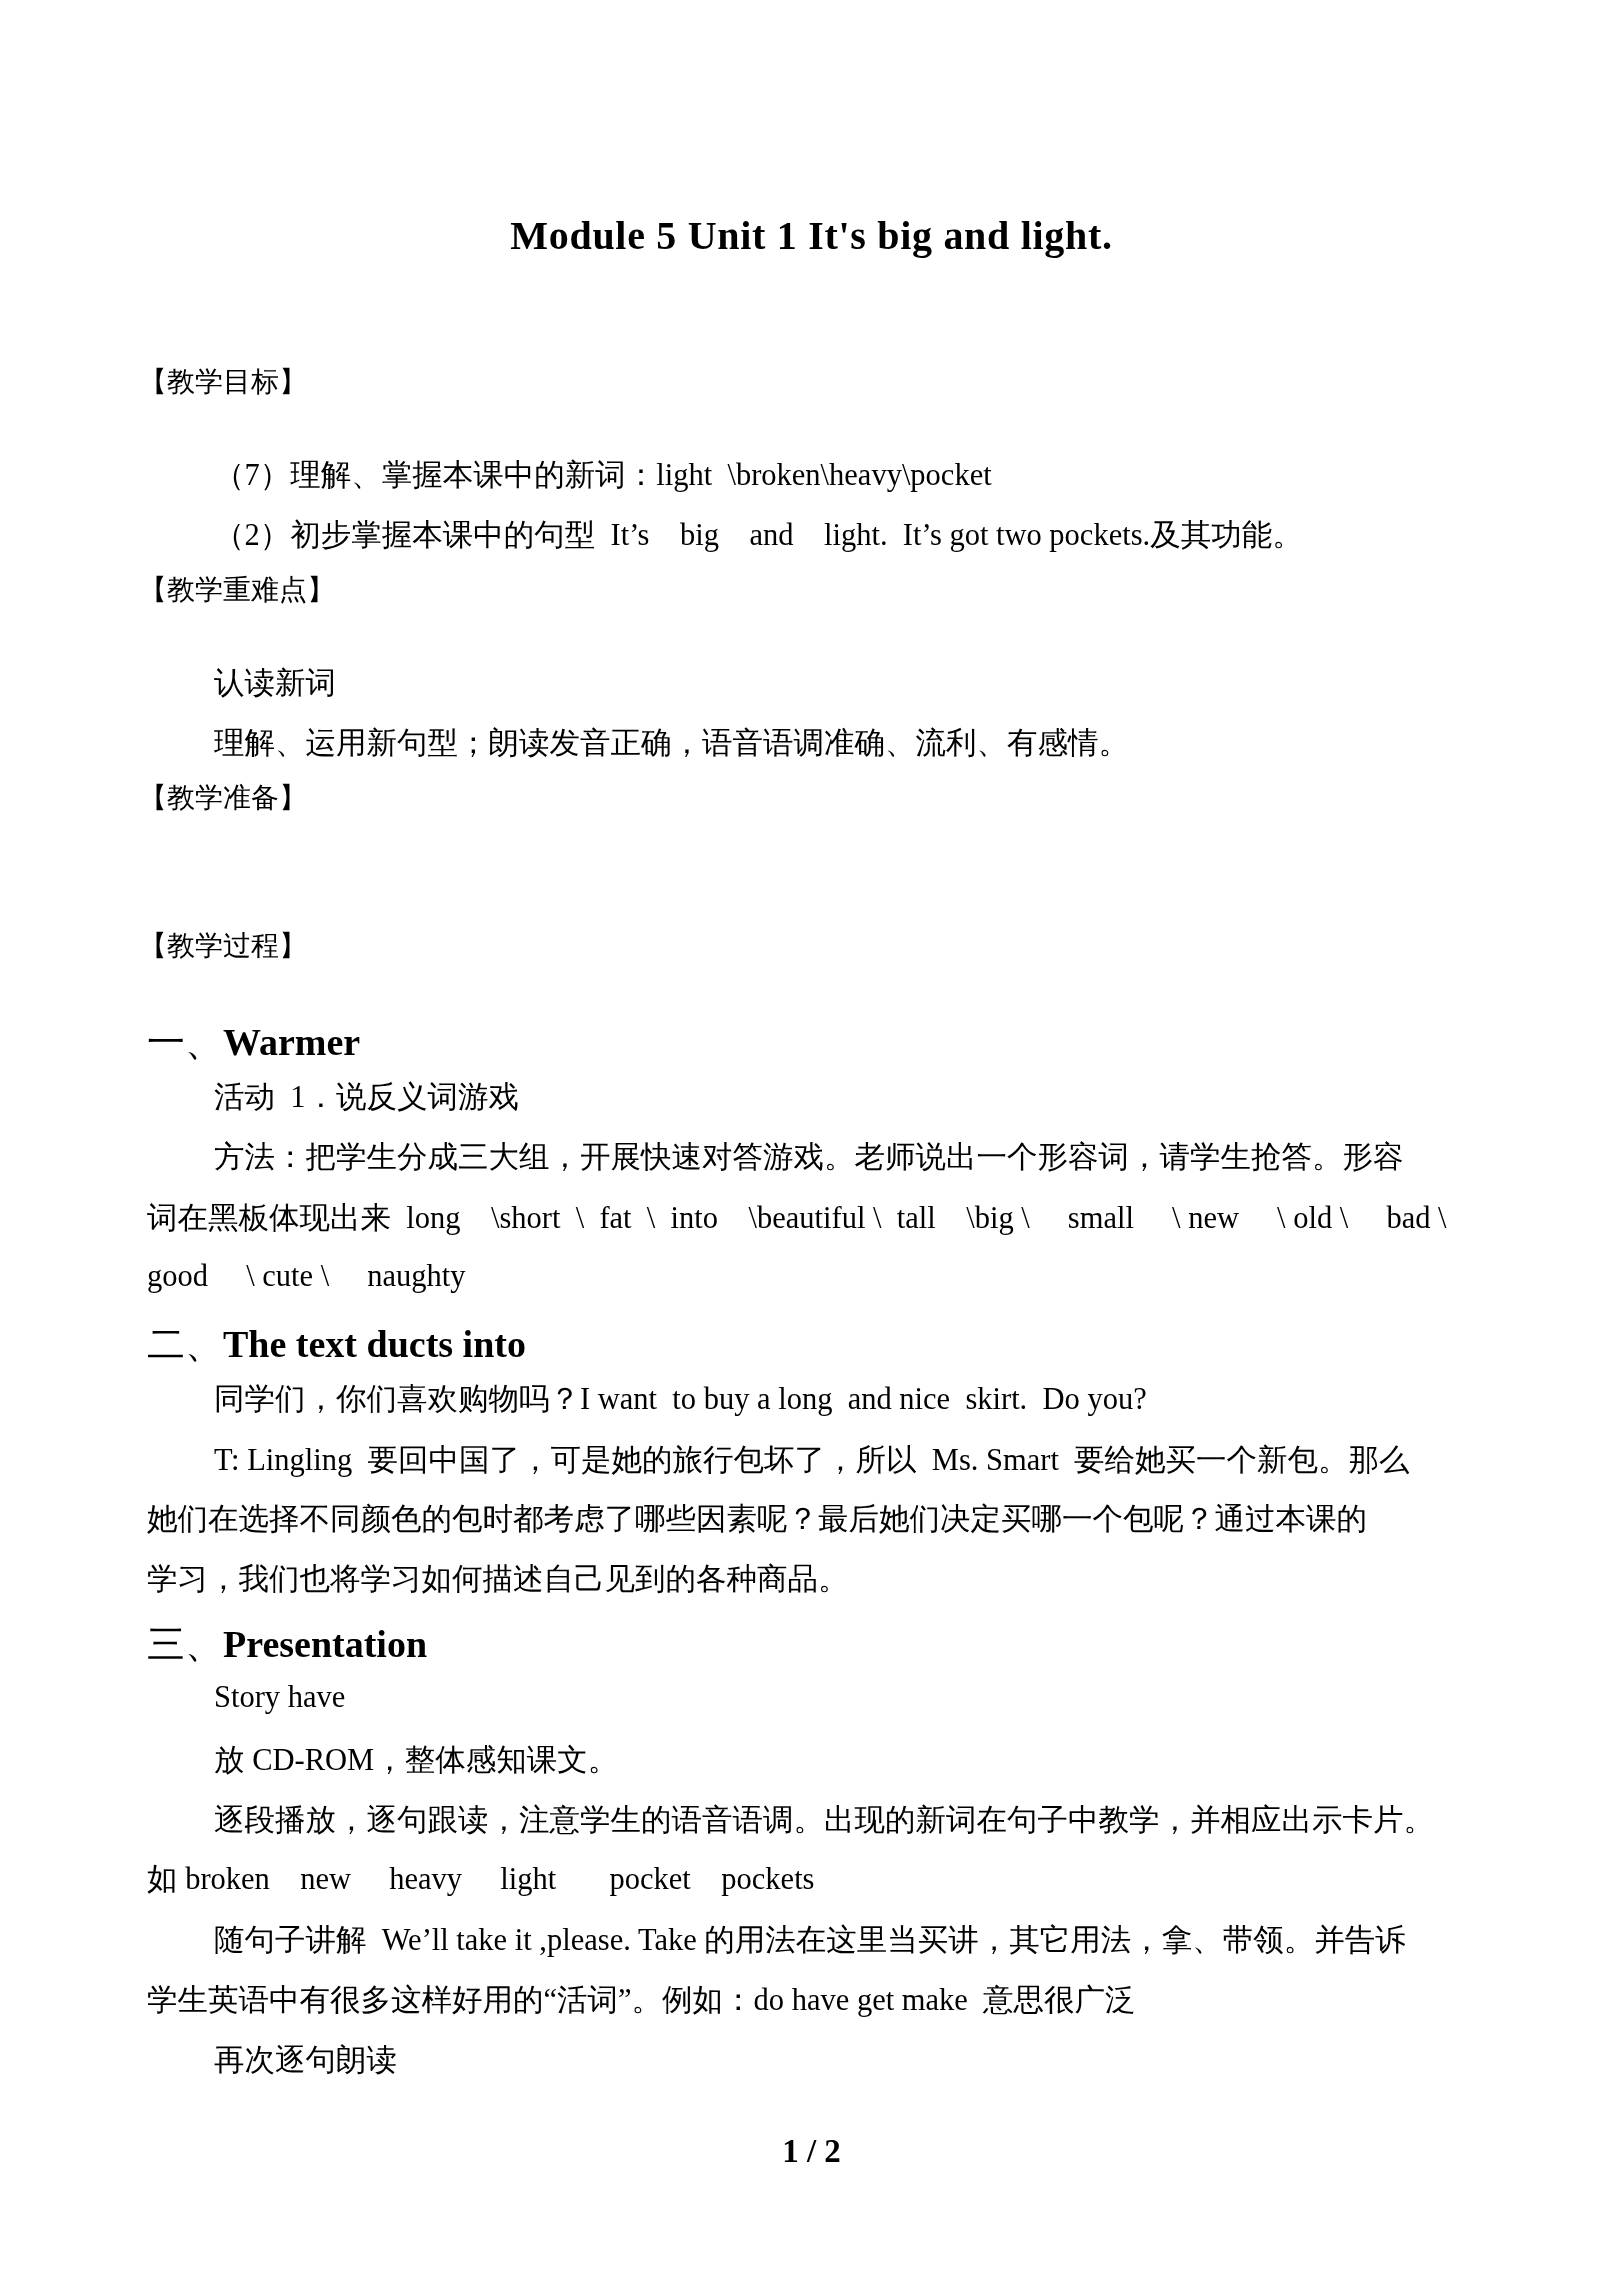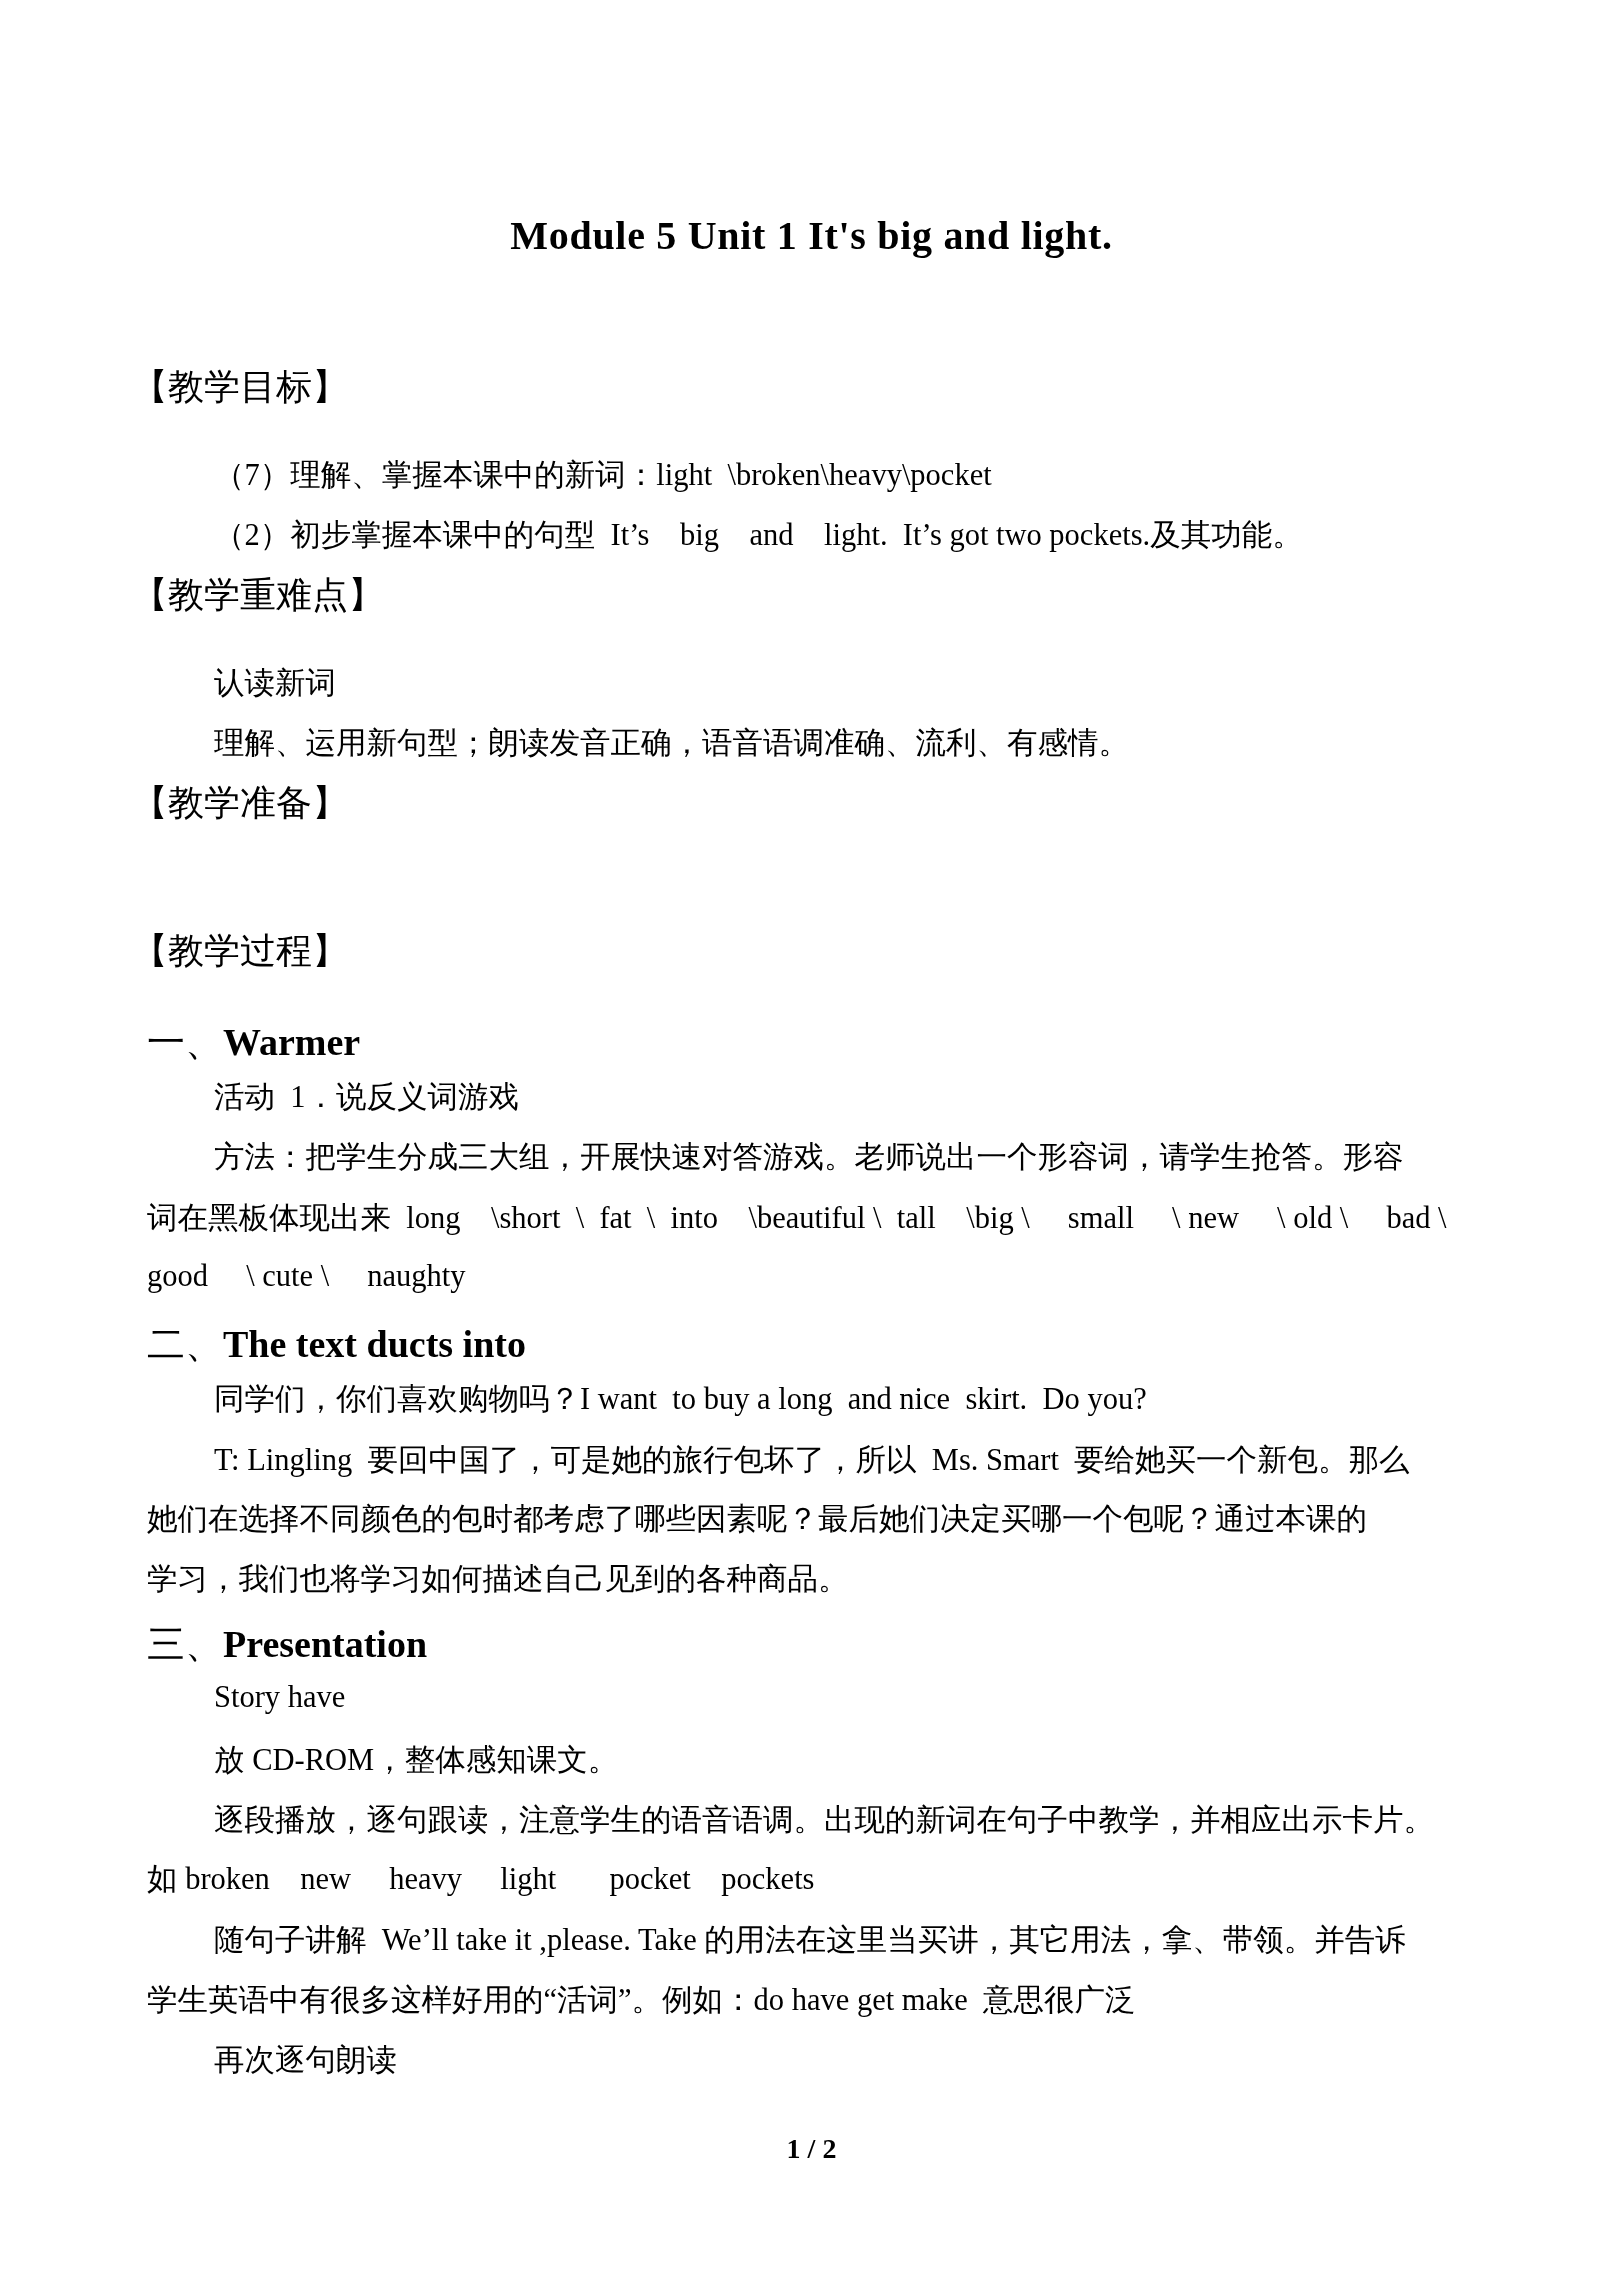--- a/index.html
+++ b/index.html
@@ -1,25 +1,25 @@
 <!DOCTYPE html>
 <html style="font-size:10.6px"><head>
 <meta charset="utf-8">
 <style>
   html, body { margin: 0; padding: 0; background: #ffffff; }
   body { width: 1623px; height: 2295px; position: relative; overflow: hidden; color: #000; font-family: "Liberation Serif", "DejaVu Serif", serif; }
   .page { position: absolute; left: 0; top: 0; width: 1333px; height: 2295px; }
   .title { position: absolute; top: 212px; left: 0; width: 1623px; text-align: center; font-size: 40px; font-weight: bold; letter-spacing: 0.7px; }
-  .heading { position: absolute; left: 132px; font-size: 36px; font-family: "DejaVu Sans", "Liberation Sans", sans-serif; }
+  .heading { position: absolute; left: 139px; font-size: 28px; font-family: "DejaVu Sans", "Liberation Sans", sans-serif; }
   .line { position: absolute; font-size: 30.5px; white-space: pre; }
   .sec { position: absolute; left: 147px; font-size: 38px; }
   .sec b { font-weight: bold; }
   .indent { left: 214px; }
   .flush { left: 147px; }
-  .footer { position: absolute; top: 2133px; left: 0; width: 1623px; text-align: center; font-size: 28px; font-weight: bold; }
+  .footer { position: absolute; top: 2133px; left: 0; width: 1623px; text-align: center; font-size: 33px; font-weight: bold; }
 </style>
 </head>
 <body>
 
 <div class="page">
 
   <div class="title">Module  5 Unit  1 It's big  and light.</div>
 
   <div class="heading" style="top:363px;">【教学目标】</div>
   <div class="line indent" style="top:455px;">（7）理解、掌握本课中的新词：light  \broken\heavy\pocket</div>

